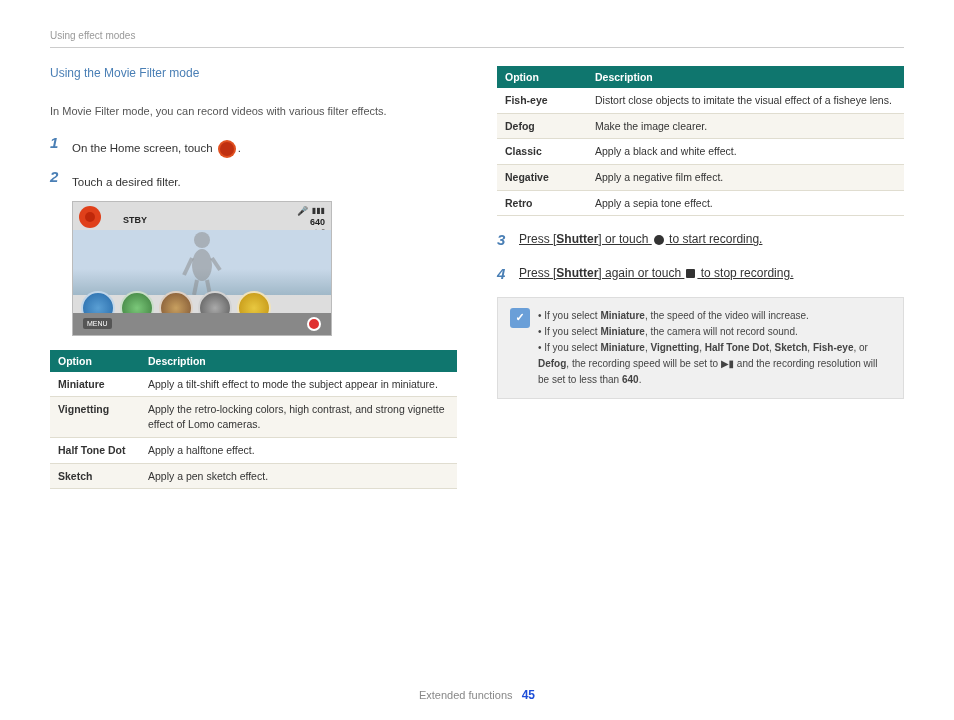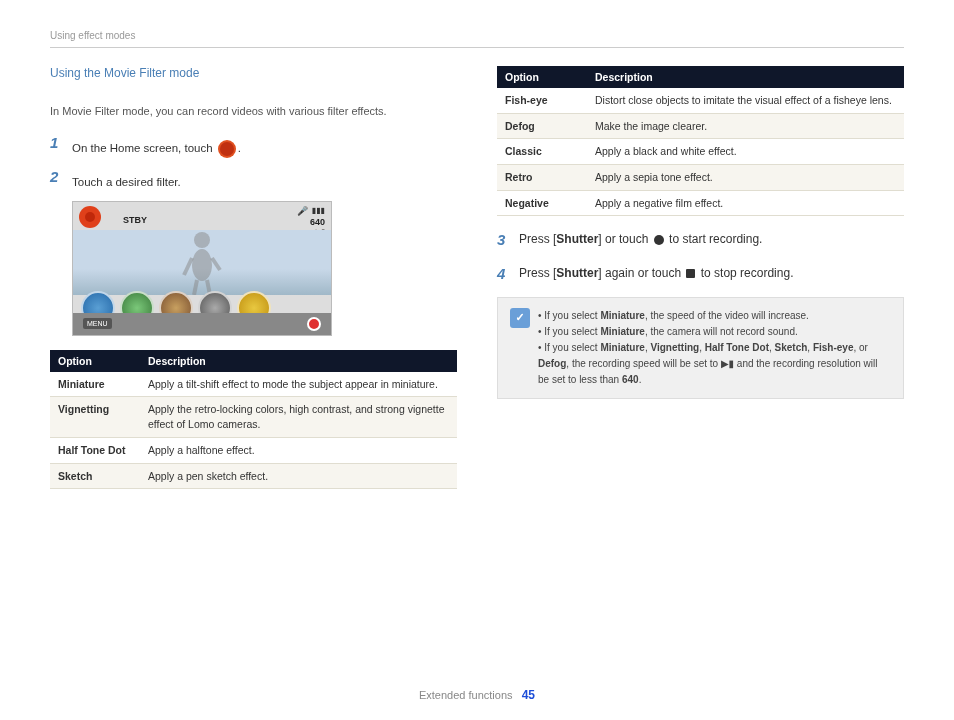--- a/index.html
+++ b/index.html
@@ -237,21 +237,21 @@
     }
 
     
     table {
       width: 100%;
       border-collapse: collapse;
       margin-bottom: 14px;
     }
 
     .table-header-row th {
-      background: #0f172a;
+      background: #0f766e;
       color: #fff;
       font-size: 10.5px;
       padding: 5px 8px;
       text-align: left;
       font-weight: bold;
     }
 
     table tr td {
       font-size: 10.5px;
       padding: 5px 8px;
@@ -289,20 +289,21 @@
       font-style: italic;
       font-weight: bold;
       min-width: 16px;
       margin-top: 1px;
     }
 
     .step-text-large {
       font-size: 12px;
       line-height: 1.6;
       color: #333;
+      text-decoration: underline;
     }
 
     .circle-dot {
       display: inline-block;
       width: 10px;
       height: 10px;
       background: #333;
       border-radius: 50%;
       vertical-align: middle;
       margin: 0 2px;
@@ -486,26 +487,26 @@
             </tr>
             <tr>
               <td class="opt-col">Defog</td>
               <td>Make the image clearer.</td>
             </tr>
             <tr>
               <td class="opt-col">Classic</td>
               <td>Apply a black and white effect.</td>
             </tr>
             <tr>
+              <td class="opt-col">Negative</td>
+              <td>Apply a negative film effect.</td>
+            </tr>
+            <tr>
               <td class="opt-col">Retro</td>
               <td>Apply a sepia tone effect.</td>
-            </tr>
-            <tr>
-              <td class="opt-col">Negative</td>
-              <td>Apply a negative film effect.</td>
             </tr>
           </tbody>
       </table>
 
       <div class="step-large">
         <span class="step-number-large">3</span>
         <span class="step-text-large">
           Press [<strong>Shutter</strong>] or touch <span class="circle-dot"></span> to start recording.
         </span>
       </div>

